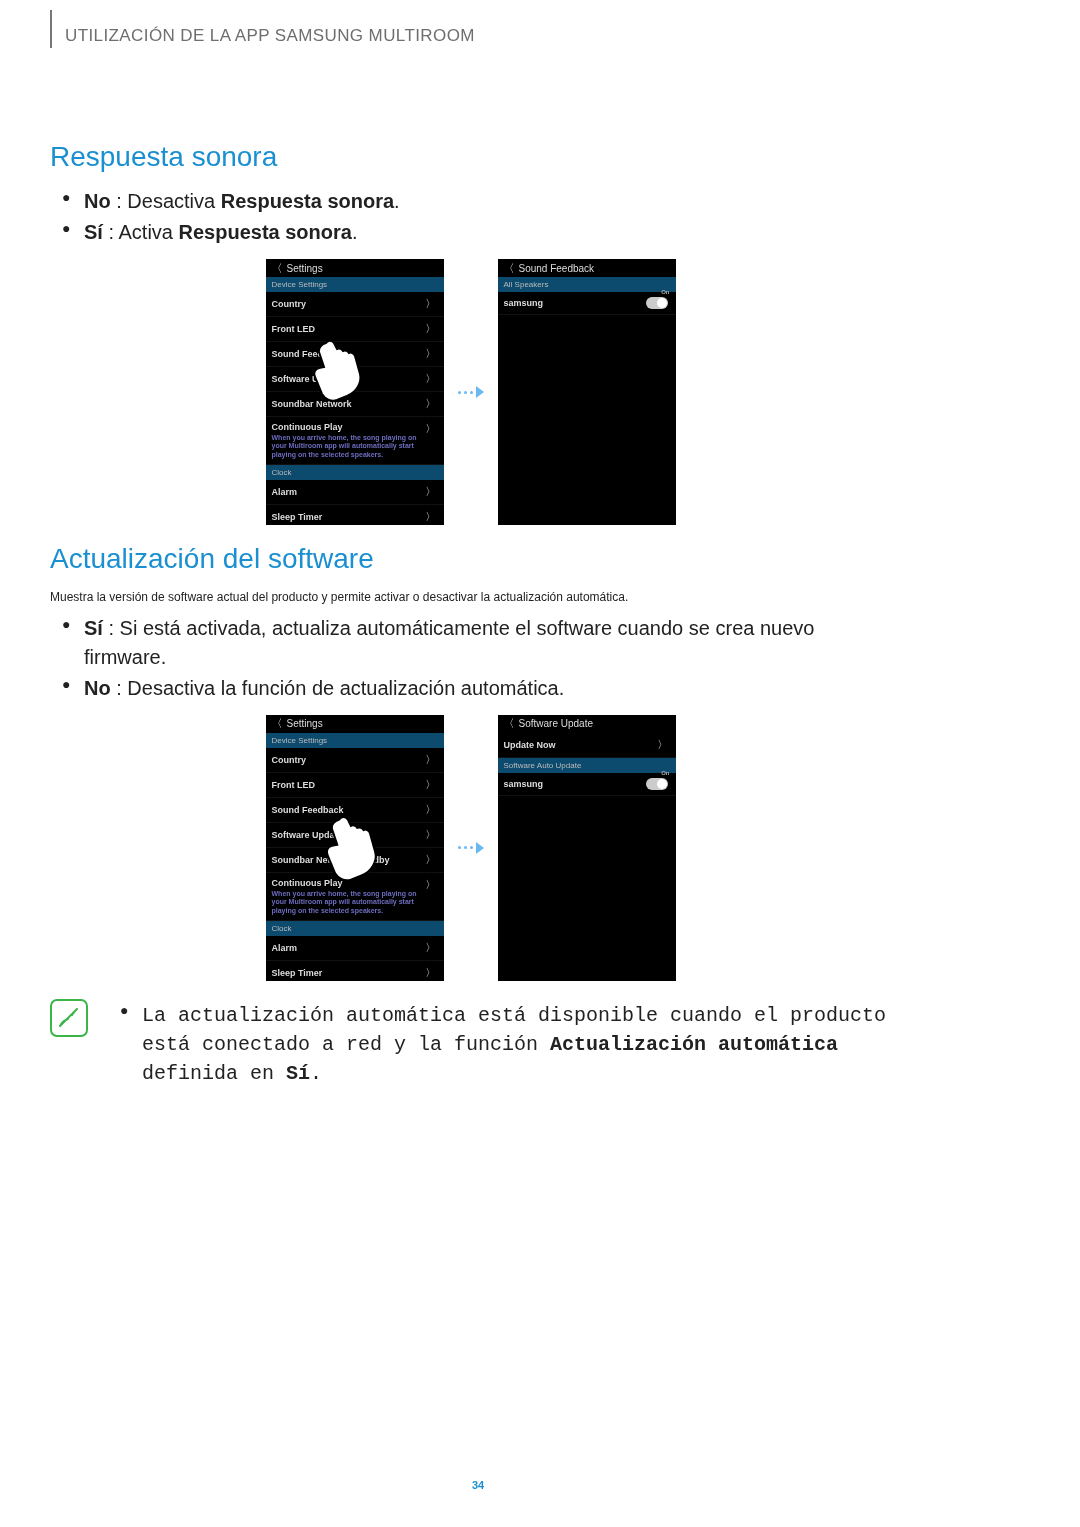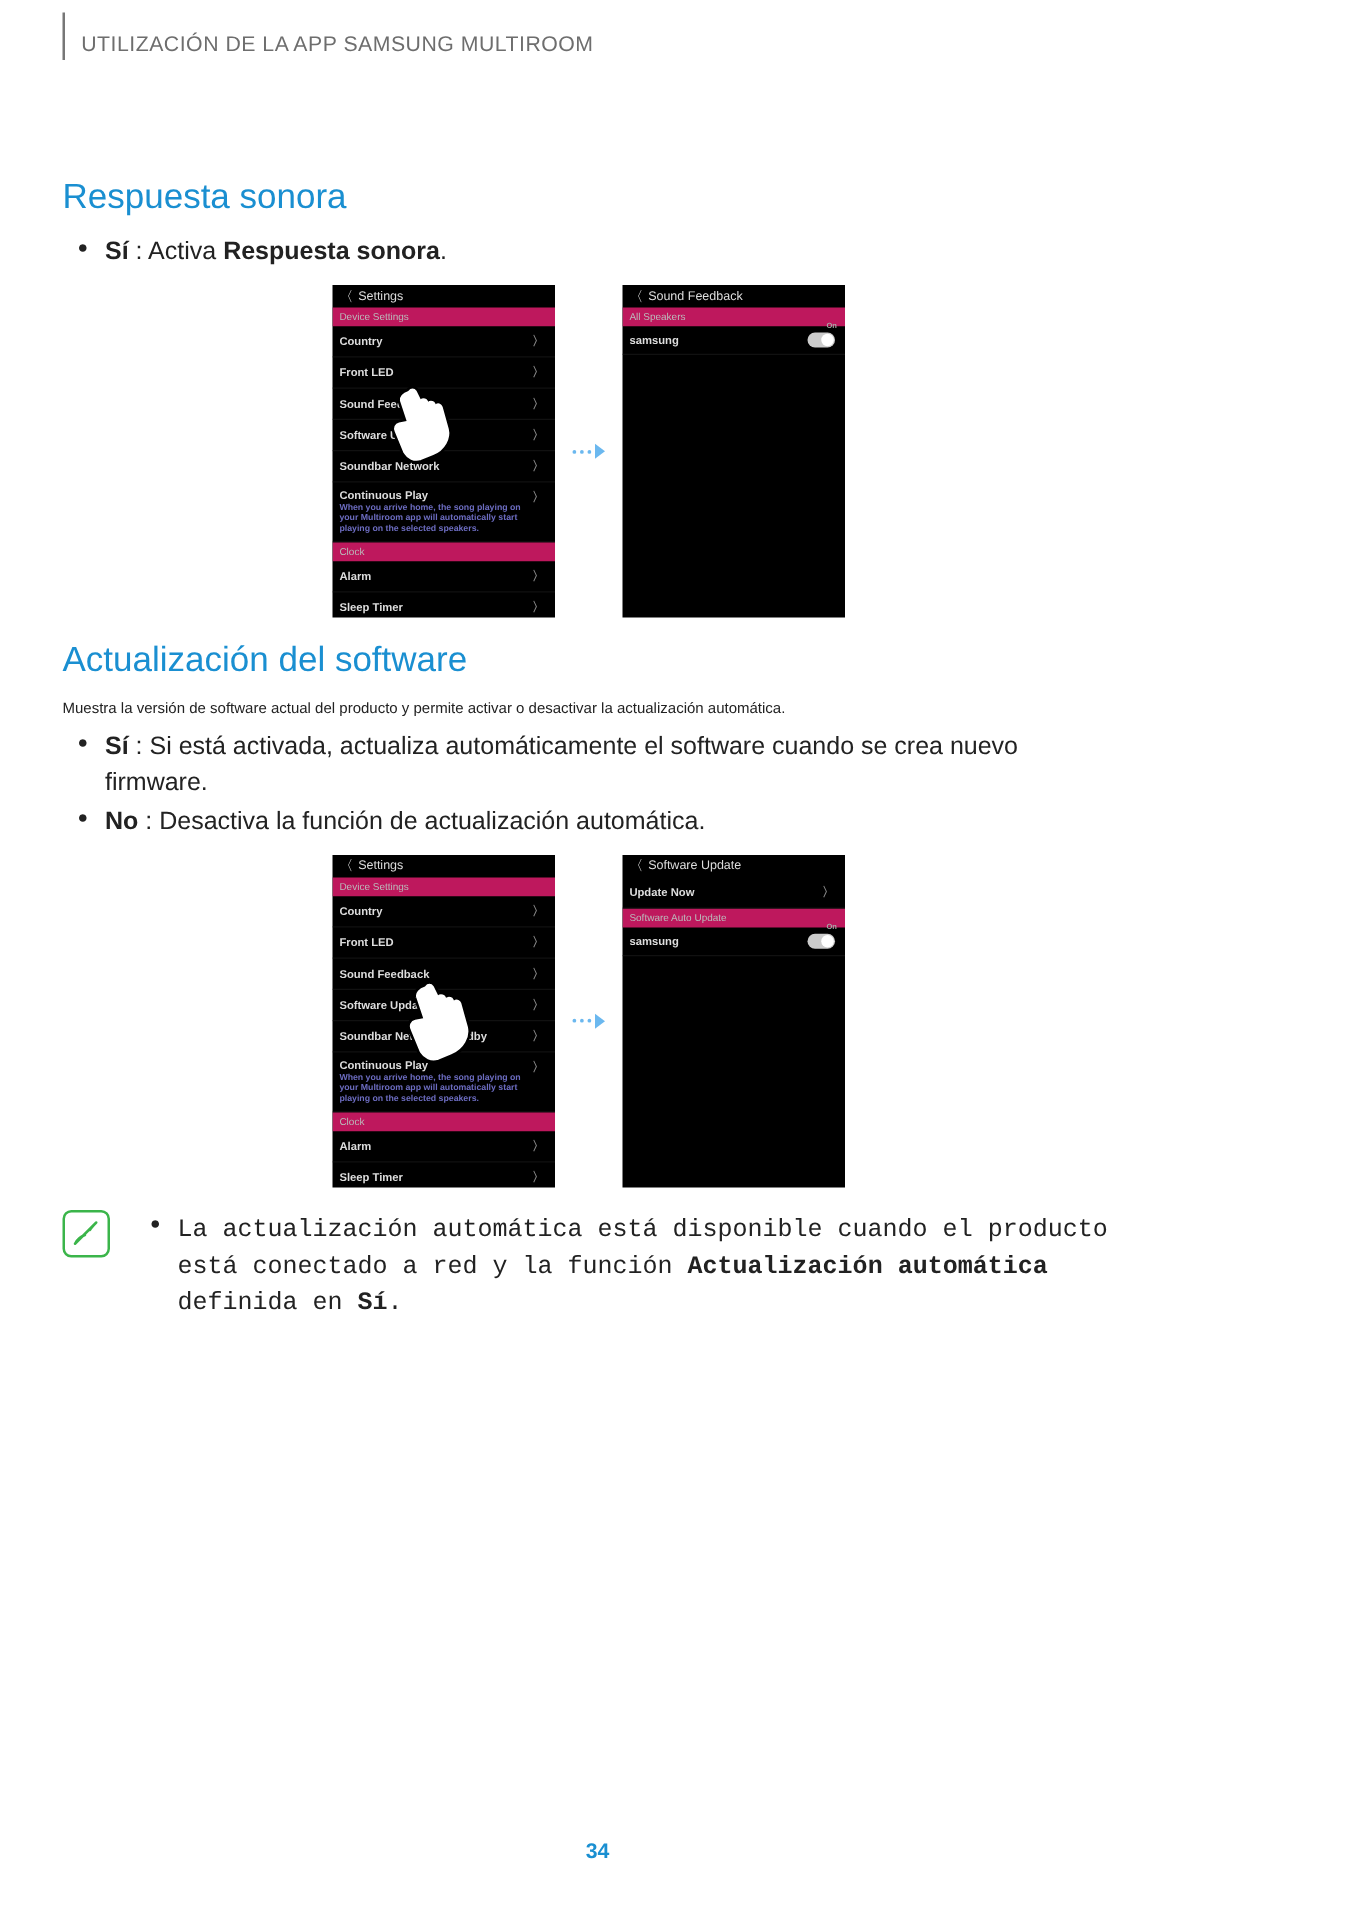--- a/index.html
+++ b/index.html
@@ -11,50 +11,53 @@
   h2 { color: #1a8fd1; font-weight: 400; font-size: 28px; margin-bottom: 14px; }
   .para { font-size: 12px; color: #222; line-height: 1.4; margin-bottom: 8px; }
   ul.b { list-style: none; margin: 0 0 12px 0; }
   ul.b li { font-size: 20px; color: #222; line-height: 1.45; position: relative; padding-left: 34px; margin: 2px 0; }
   ul.b li::before { content: "●"; position: absolute; left: 12px; top: 0; font-size: 14px; }
   .bold { font-weight: 700; }
   .figrow { display: flex; align-items: center; justify-content: center; gap: 14px; margin: 8px 0 18px 0; }
   .phone { width: 178px; height: 266px; background: #000; color: #fff; font-size: 9px; position: relative; overflow: hidden; }
   .ph-hdr { height: 18px; display: flex; align-items: center; padding-left: 6px; font-size: 10px; color: #ddd; }
   .ph-hdr .chev { font-size: 11px; margin-right: 4px; }
-  .ph-sub { background: #be185d; color: #bbb; font-size: 8px; padding: 3px 6px; }
+  .ph-sub { background: #0c4a6e; color: #bbb; font-size: 8px; padding: 3px 6px; }
   .ph-row { display: flex; align-items: center; justify-content: space-between; padding: 5px 8px 5px 6px; border-bottom: 1px solid #111; min-height: 20px; font-weight: bold; }
   .ph-row .lab { color: #ddd; }
   .ph-row .ar { color: #888; font-size: 10px; }
   .ph-note { font-size: 7px; color: #6c6cc0; line-height: 1.2; padding: 0 6px 4px 6px; }
   .toggle { width: 22px; height: 12px; border-radius: 6px; background: #ccc; position: relative; }
   .toggle::after { content: ""; position: absolute; right: 1px; top: 1px; width: 10px; height: 10px; background: #fff; border-radius: 50%; }
   .toggle .onlbl { position: absolute; right: -2px; top: -8px; font-size: 6px; color: #aaa; }
   .dim { color: #6b6b6b; }
   .arrow-dots { display: flex; align-items: center; gap: 3px; }
   .arrow-dots .d { width: 3px; height: 3px; background: #6bb8ef; border-radius: 50%; }
   .arrow-dots .tri { width: 0; height: 0; border-left: 8px solid #6bb8ef; border-top: 6px solid transparent; border-bottom: 6px solid transparent; }
   .hand { position: absolute; pointer-events: none; }
   .hand svg { display: block; }
   .noteblock { display: flex; gap: 20px; margin-top: 6px; font-family: Liberation Mono, monospace; }
   .noteicon { width: 38px; height: 38px; border: 2px solid #3bb54a; border-radius: 7px; display: flex; align-items: center; justify-content: center; color: #3bb54a; font-size: 22px; flex: none; }
   .noteblock ul.b { margin: 0; }
-  .pagenum { position: absolute; left: 0; right: 0; bottom: 36px; text-align: center; color: #1a8fd1; font-weight: 700; font-size: 17px; }
+  .pagenum { position: absolute; left: 0; right: 0; bottom: 36px; text-align: center; color: #1a8fd1; font-weight: 700; font-size: 11px; }
 </style>
 </head>
 <body>
 
 <div class="page">
   <div class="rule"></div>
   <div class="crumb">UTILIZACIÓN DE LA APP SAMSUNG MULTIROOM</div>
 
   <div class="body">
 
     <h2>Respuesta sonora</h2>
     <ul class="b">
+      <li>
+        <span class="bold">No</span><span> : </span><span>Desactiva </span><span class="bold">Respuesta sonora</span><span>.</span>
+      </li>
       <li>
         <span class="bold">Sí</span><span> : </span><span>Activa </span><span class="bold">Respuesta sonora</span><span>.</span>
       </li>
     </ul>
 
     <div class="figrow">
 
       <div class="phone">
         <div class="ph-hdr">
             <span class="chev">〈</span>

